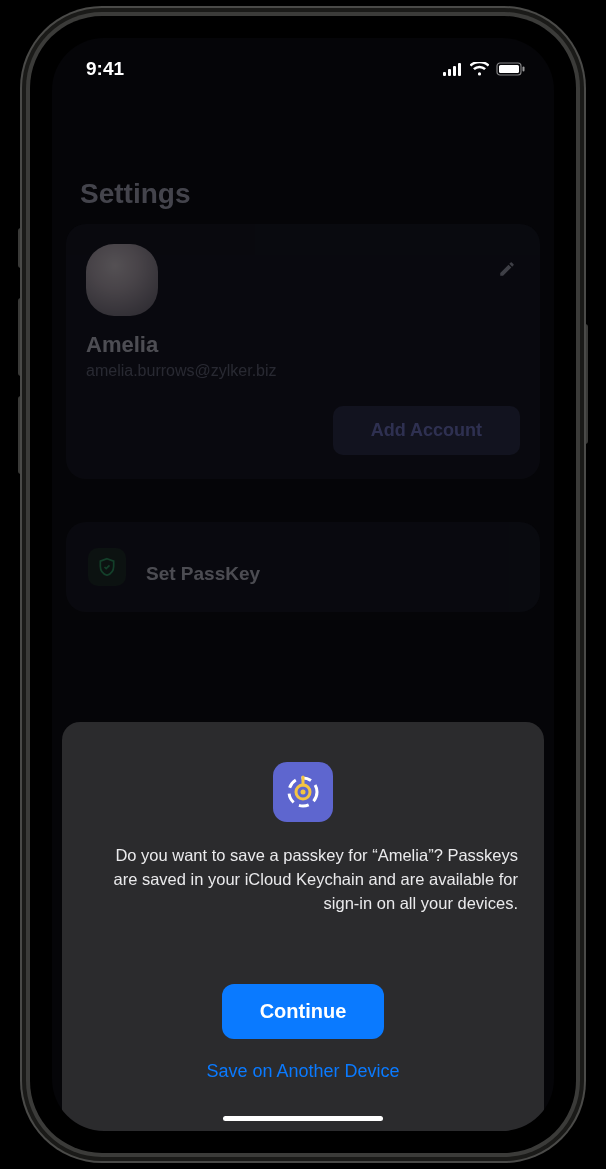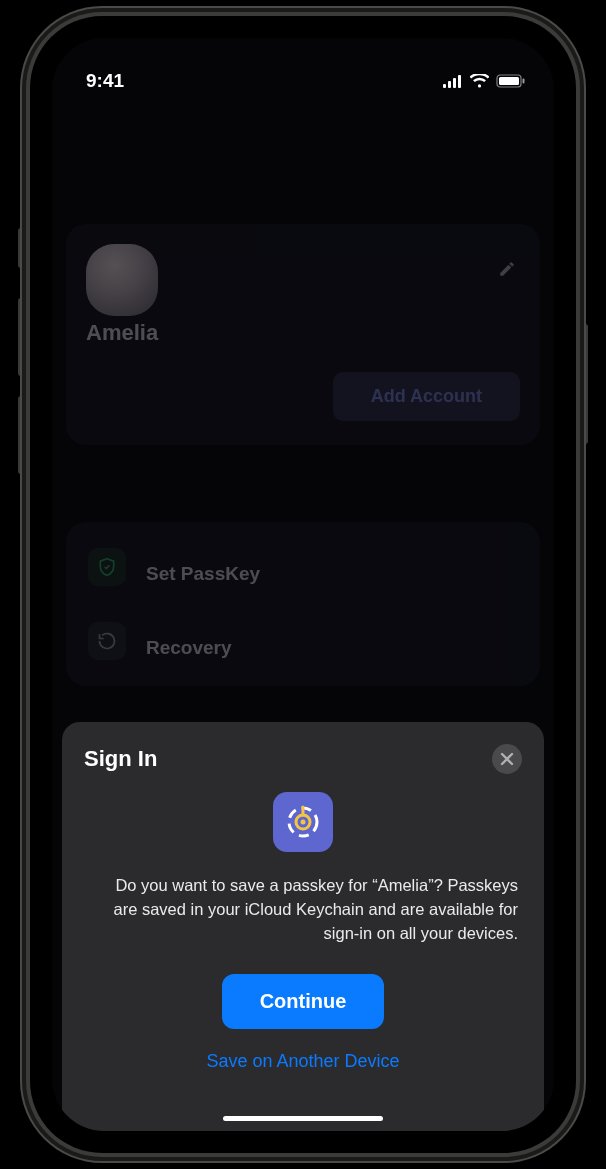--- a/index.html
+++ b/index.html
@@ -34,21 +34,21 @@
 
 .screen {
   position: absolute;
   top: 22px; left: 22px; right: 22px; bottom: 22px;
   border-radius: 52px;
   background: #050508;
   overflow: hidden;
 }
 
 .status-bar {
-  position: absolute; top: 16px; left: 0; right: 0; height: 54px;
+  position: absolute; top: 4px; left: 0; right: 0; height: 54px;
   display: flex; align-items: center; justify-content: space-between;
   padding: 0 28px 0 34px; color: #fff; font-weight: 600; font-size: 19px;
 }
 .status-icons { display: flex; align-items: center; gap: 7px; }
 .status-icons svg { display: block; }
 
 .dimmed-content { position: absolute; inset: 0; opacity: 0.35; }
 
 .page-title {
   position: absolute; top: 140px; left: 28px;
@@ -58,21 +58,21 @@
 .profile-card {
   position: absolute; top: 186px; left: 14px; right: 14px;
   background: #12131c; border-radius: 20px;
   padding: 20px 20px 24px;
 }
 .avatar {
   width: 72px; height: 72px; border-radius: 28px;
   background: radial-gradient(circle at 40% 30%, #e7dce0 0%, #c6b9c1 35%, #6b6673 100%);
 }
 .edit-icon { position: absolute; top: 36px; right: 24px; color: #a9aab9; }
-.profile-name { margin-top: 4px; color: #d3d4e0; font-size: 22px; font-weight: 700; }
+.profile-name { margin-top: 16px; color: #d3d4e0; font-size: 22px; font-weight: 700; }
 .profile-email { margin-top: 4px; color: #6a6c80; font-size: 16px; }
 .add-account-btn {
   margin-top: 26px; margin-left: auto; display: block;
   background: #2b2d4a; color: #7c82d8;
   border: none; border-radius: 10px;
   padding: 14px 38px; font-size: 18px; font-weight: 600;
 }
 
 .list-section {
   position: absolute; top: 484px; left: 14px; right: 14px;
@@ -110,21 +110,21 @@
 .app-icon {
   margin: 18px auto 0; width: 60px; height: 60px; border-radius: 14px;
   background: #5e66cf; display: flex; align-items: center; justify-content: center;
 }
 .sheet-body {
   margin-top: 22px; text-align: right;
   font-size: 16.5px; line-height: 1.45; color: #eaeaec;
   padding: 0 4px;
 }
 .continue-btn {
-  margin: 28px auto 0; display: block;
+  margin: 68px auto 0; display: block;
   background: #0a7aff; color: #fff; border: none;
   padding: 16px 38px; border-radius: 12px;
   font-size: 20px; font-weight: 600;
 }
 .alt-link {
   margin-top: 22px; display: block; text-align: center;
   color: #0a7aff; font-size: 18px; font-weight: 500; text-decoration: none;
 }
 
 .home-indicator {
@@ -140,51 +140,44 @@
 <div class="side-btn side-left-3"></div>
 <div class="side-btn side-right"></div>
 
 <div class="phone-frame">
   <div class="notch-slot"></div>
   <div class="notch-cam"></div>
 
   <div class="screen">
 
     <div class="dimmed-content">
+      <div class="page-title">Settings</div>
 
       <div class="profile-card">
         <div class="avatar"></div>
         <span class="edit-icon">
           <svg width="18" height="18" viewBox="0 0 24 24" fill="currentColor">
               <path d="M3 17.25V21h3.75l11-11-3.75-3.75-11 11zM20.7 7.04a1 1 0 0 0 0-1.41l-2.34-2.34a1 1 0 0 0-1.41 0l-1.83 1.83 3.75 3.75 1.83-1.83z"></path>
             </svg>
         </span>
         <div class="profile-name">Amelia</div>
+        <div class="profile-email">amelia.burrows@zylker.biz</div>
         <button class="add-account-btn">Add Account</button>
       </div>
 
       <div class="list-section">
         <div class="list-row">
           <div class="list-icon-box">
             <svg width="20" height="20" viewBox="0 0 24 24" fill="none" stroke="#2fae6b" stroke-width="2">
                 <path d="M12 2l8 3v6c0 5-3.4 9.3-8 11-4.6-1.7-8-6-8-11V5l8-3z"></path>
                 <path d="M9 12l2 2 4-4"></path>
               </svg>
           </div>
           <div class="list-label">Set PassKey</div>
         </div>
-        <div class="list-row">
-          <div class="list-icon-box grey">
-            <svg width="20" height="20" viewBox="0 0 24 24" fill="none" stroke="#9a9bb0" stroke-width="2">
-                <path d="M3 12a9 9 0 1 0 3-6.7"></path>
-                <path d="M3 4v5h5"></path>
-              </svg>
-          </div>
-          <div class="list-label">Recovery</div>
-        </div>
       </div>
     </div>
 
     <div class="status-bar">
       <span>9:41</span>
       <div class="status-icons">
         <span>
           <svg width="20" height="13" viewBox="0 0 20 13">
               <rect x="0" y="9" width="3" height="4" rx="1" fill="#fff"></rect>
               <rect x="5" y="6" width="3" height="7" rx="1" fill="#fff"></rect>
@@ -201,28 +194,20 @@
           <svg width="30" height="14" viewBox="0 0 30 14">
               <rect x="1" y="1" width="24" height="12" rx="3" fill="none" stroke="#fff" stroke-opacity="0.5" stroke-width="1.2"></rect>
               <rect x="3" y="3" width="20" height="8" rx="1.5" fill="#fff"></rect>
               <rect x="26.5" y="4.5" width="2" height="5" rx="1" fill="#fff" fill-opacity="0.6"></rect>
             </svg>
         </span>
       </div>
     </div>
 
     <div class="sheet">
-      <div class="sheet-header">
-        <div class="sheet-title">Sign In</div>
-        <button class="close-btn">
-          <svg width="14" height="14" viewBox="0 0 14 14" stroke="#b0b0b4" stroke-width="2.4" stroke-linecap="round">
-              <path d="M2 2l10 10M12 2L2 12"></path>
-            </svg>
-        </button>
-      </div>
 
       <div class="app-icon">
         <svg width="40" height="40" viewBox="0 0 40 40" fill="none">
           <circle cx="20" cy="20" r="14" stroke="#fff" stroke-width="3" stroke-dasharray="10 6"></circle>
           <circle cx="20" cy="20" r="7" stroke="#f4c542" stroke-width="3"></circle>
           <path d="M20 13 V5" stroke="#f4c542" stroke-width="3" stroke-linecap="round"></path>
           <circle cx="20" cy="20" r="2.5" fill="#f4c542"></circle>
         </svg>
       </div>
 

